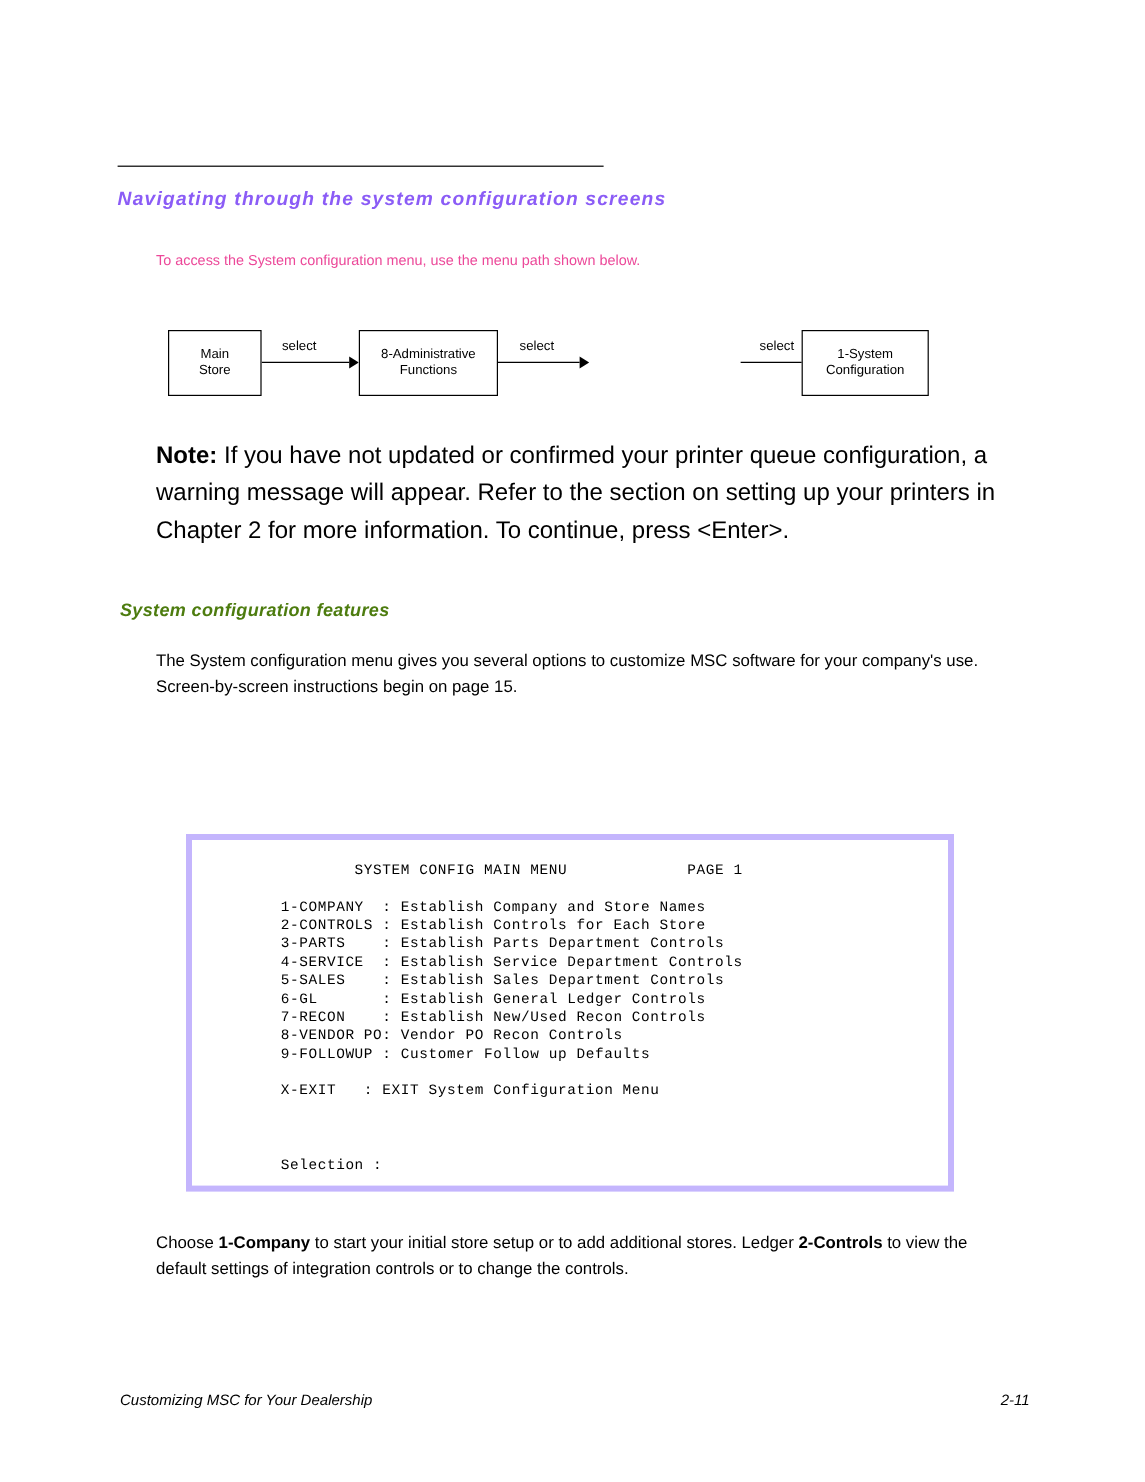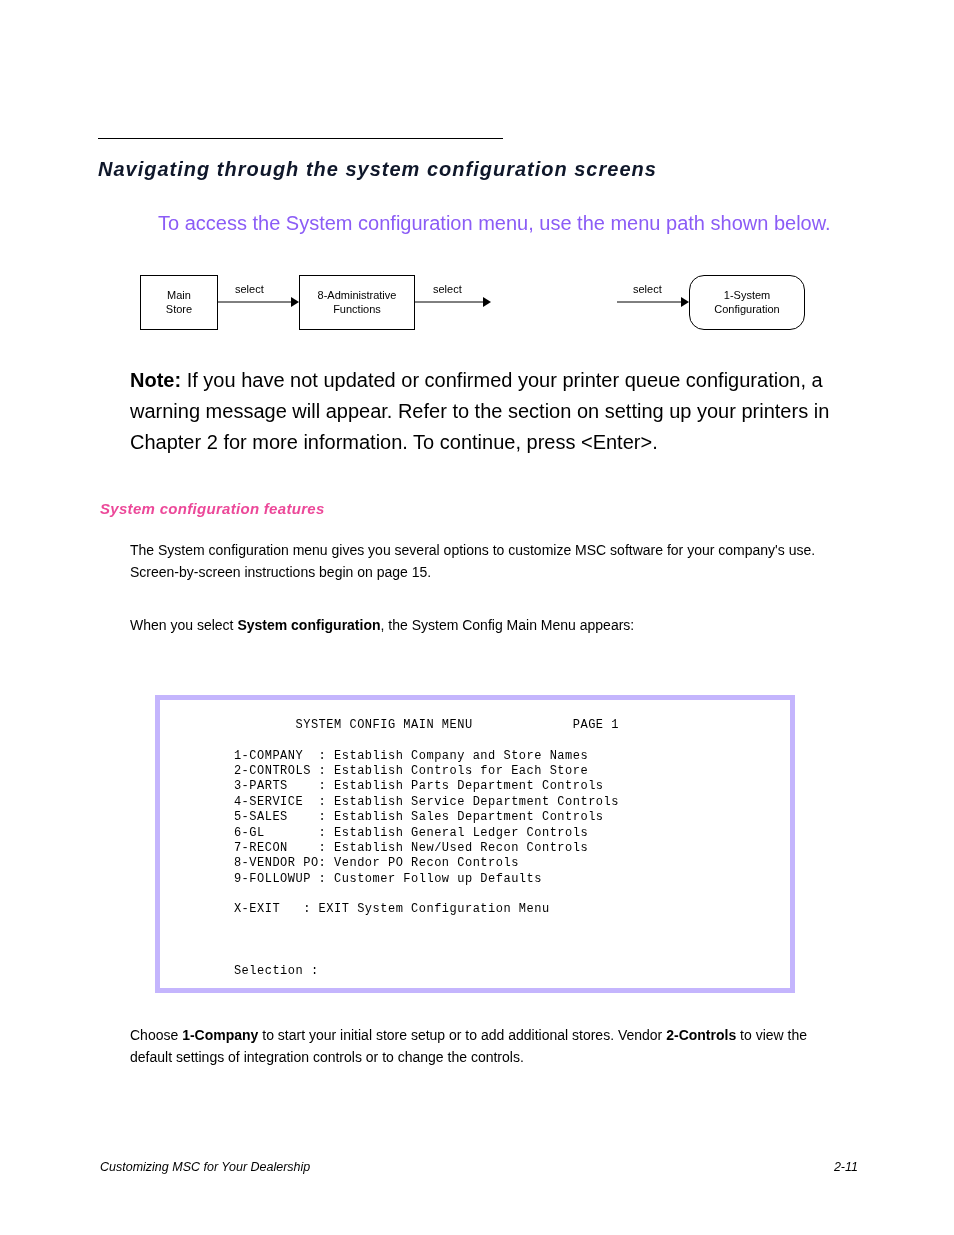--- a/index.html
+++ b/index.html
@@ -23,35 +23,34 @@
     position: absolute;
     left: 98px;
     top: 138px;
     width: 405px;
     border-top: 1px solid #000;
   }
   .section-heading {
     position: absolute;
     left: 98px;
     top: 158px;
-    font-size: 20px;
+    font-size: 16px;
     font-style: italic;
     font-weight: bold;
-    color: #0f172a;
+    color: #8b5cf6;
     letter-spacing: 1px;
   }
   .intro-para {
     position: absolute;
     left: 130px;
     top: 208px;
     width: 700px;
-    font-size: 20px;
-    line-height: 1.55;
-    color: #8b5cf6;
-    margin-left: 28px;
+    font-size: 12px;
+    line-height: 1.55;
+    color: #ec4899;
   }
   .flow {
     position: absolute;
     left: 140px;
     top: 275px;
     width: 680px;
     height: 58px;
   }
   .flow-box {
     position: absolute;
@@ -60,21 +59,21 @@
     font-size: 11px;
     text-align: center;
     display: flex;
     align-items: center;
     justify-content: center;
     box-sizing: border-box;
   }
   .b1 { left: 0;   top: 0; width: 78px;  height: 55px; }
   .b2 { left: 159px; top: 0; width: 116px; height: 55px; }
   .b3 { left: 351px; top: 0; width: 126px; height: 55px; }
-  .b4 { left: 549px; top: 0; width: 116px; height: 55px; border-radius: 15px; }
+  .b4 { left: 528px; top: 0; width: 106px; height: 55px; }
   .box-lines { line-height: 1.25; }
   .arrow-svg {
     position: absolute;
     top: 27px;
     height: 2px;
   }
   .note-para {
     position: absolute;
     left: 130px;
     top: 365px;
@@ -82,21 +81,21 @@
     font-size: 20px;
     line-height: 1.55;
   }
   .subheading {
     position: absolute;
     left: 100px;
     top: 500px;
     font-size: 15px;
     font-style: italic;
     font-weight: bold;
-    color: #ec4899;
+    color: #4d7c0f;
     letter-spacing: 0.3px;
   }
   .sc-para {
     position: absolute;
     left: 130px;
     width: 700px;
     font-size: 14px;
     line-height: 1.55;
   }
   .sc-p1 { top: 540px; }
@@ -189,43 +188,40 @@
   </div>
 
   <div class="note-para">
     <span class="bold">Note:</span><span> If you have not updated or confirmed your printer queue configuration, a warning message will appear. Refer to the section on setting up your printers in Chapter 2 for more information. To continue, press &lt;Enter&gt;.</span>
   </div>
 
   <div class="subheading">System configuration features</div>
 
   <div class="sc-para sc-p1">The System configuration menu gives you several options to customize MSC software for your company's use. Screen-by-screen instructions begin on page 15.</div>
 
-  <div class="sc-para sc-p2">
-    <span>When you select</span><span class="bold"> System configuration</span><span>, the System Config Main Menu appears:</span>
-  </div>
 
   <div class="code-box">               SYSTEM CONFIG MAIN MENU             PAGE 1
 
        1-COMPANY  : Establish Company and Store Names
        2-CONTROLS : Establish Controls for Each Store
        3-PARTS    : Establish Parts Department Controls
        4-SERVICE  : Establish Service Department Controls
        5-SALES    : Establish Sales Department Controls
        6-GL       : Establish General Ledger Controls
        7-RECON    : Establish New/Used Recon Controls
        8-VENDOR PO: Vendor PO Recon Controls
        9-FOLLOWUP : Customer Follow up Defaults
 
        X-EXIT   : EXIT System Configuration Menu
 
 
 
        Selection :</div>
 
   <div class="after-code-para">
-    <span>Choose </span><span class="bold">1-Company</span><span> to start your initial store setup or to add additional stores. Vendor </span><span class="bold">2-Controls</span><span> to view the default settings of integration controls or to change the controls.</span>
+    <span>Choose </span><span class="bold">1-Company</span><span> to start your initial store setup or to add additional stores. Ledger </span><span class="bold">2-Controls</span><span> to view the default settings of integration controls or to change the controls.</span>
   </div>
 
   <div class="page-footer">
     <span class="pf-left">Customizing MSC for Your Dealership</span>
     <span class="pf-right">2-11</span>
   </div>
 </div>
 
 </body></html>

